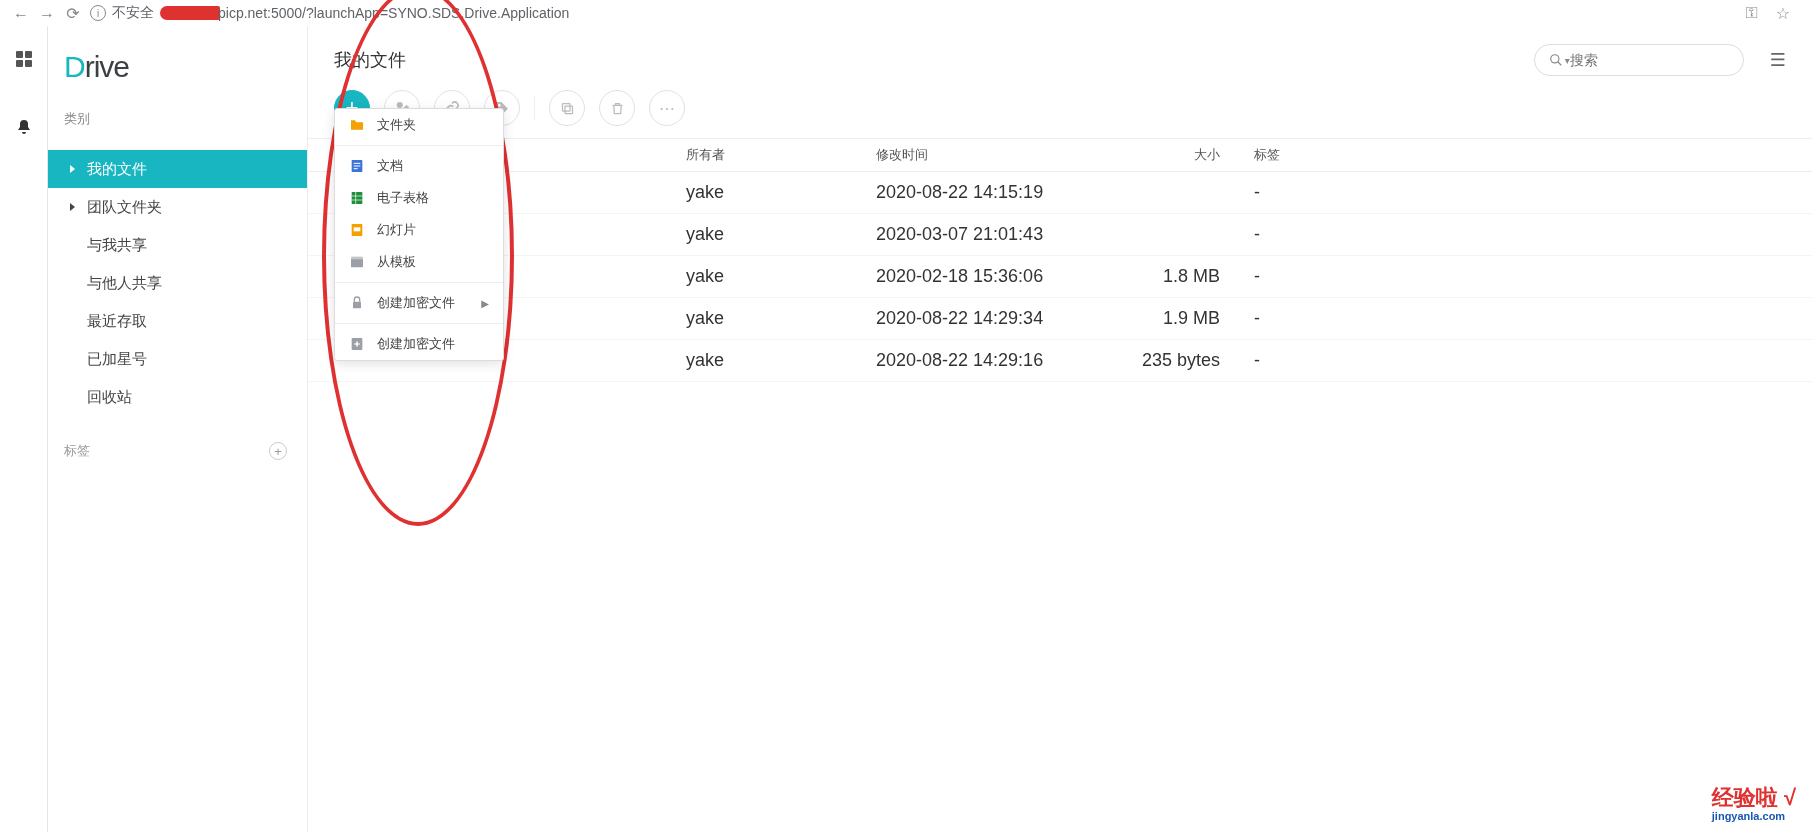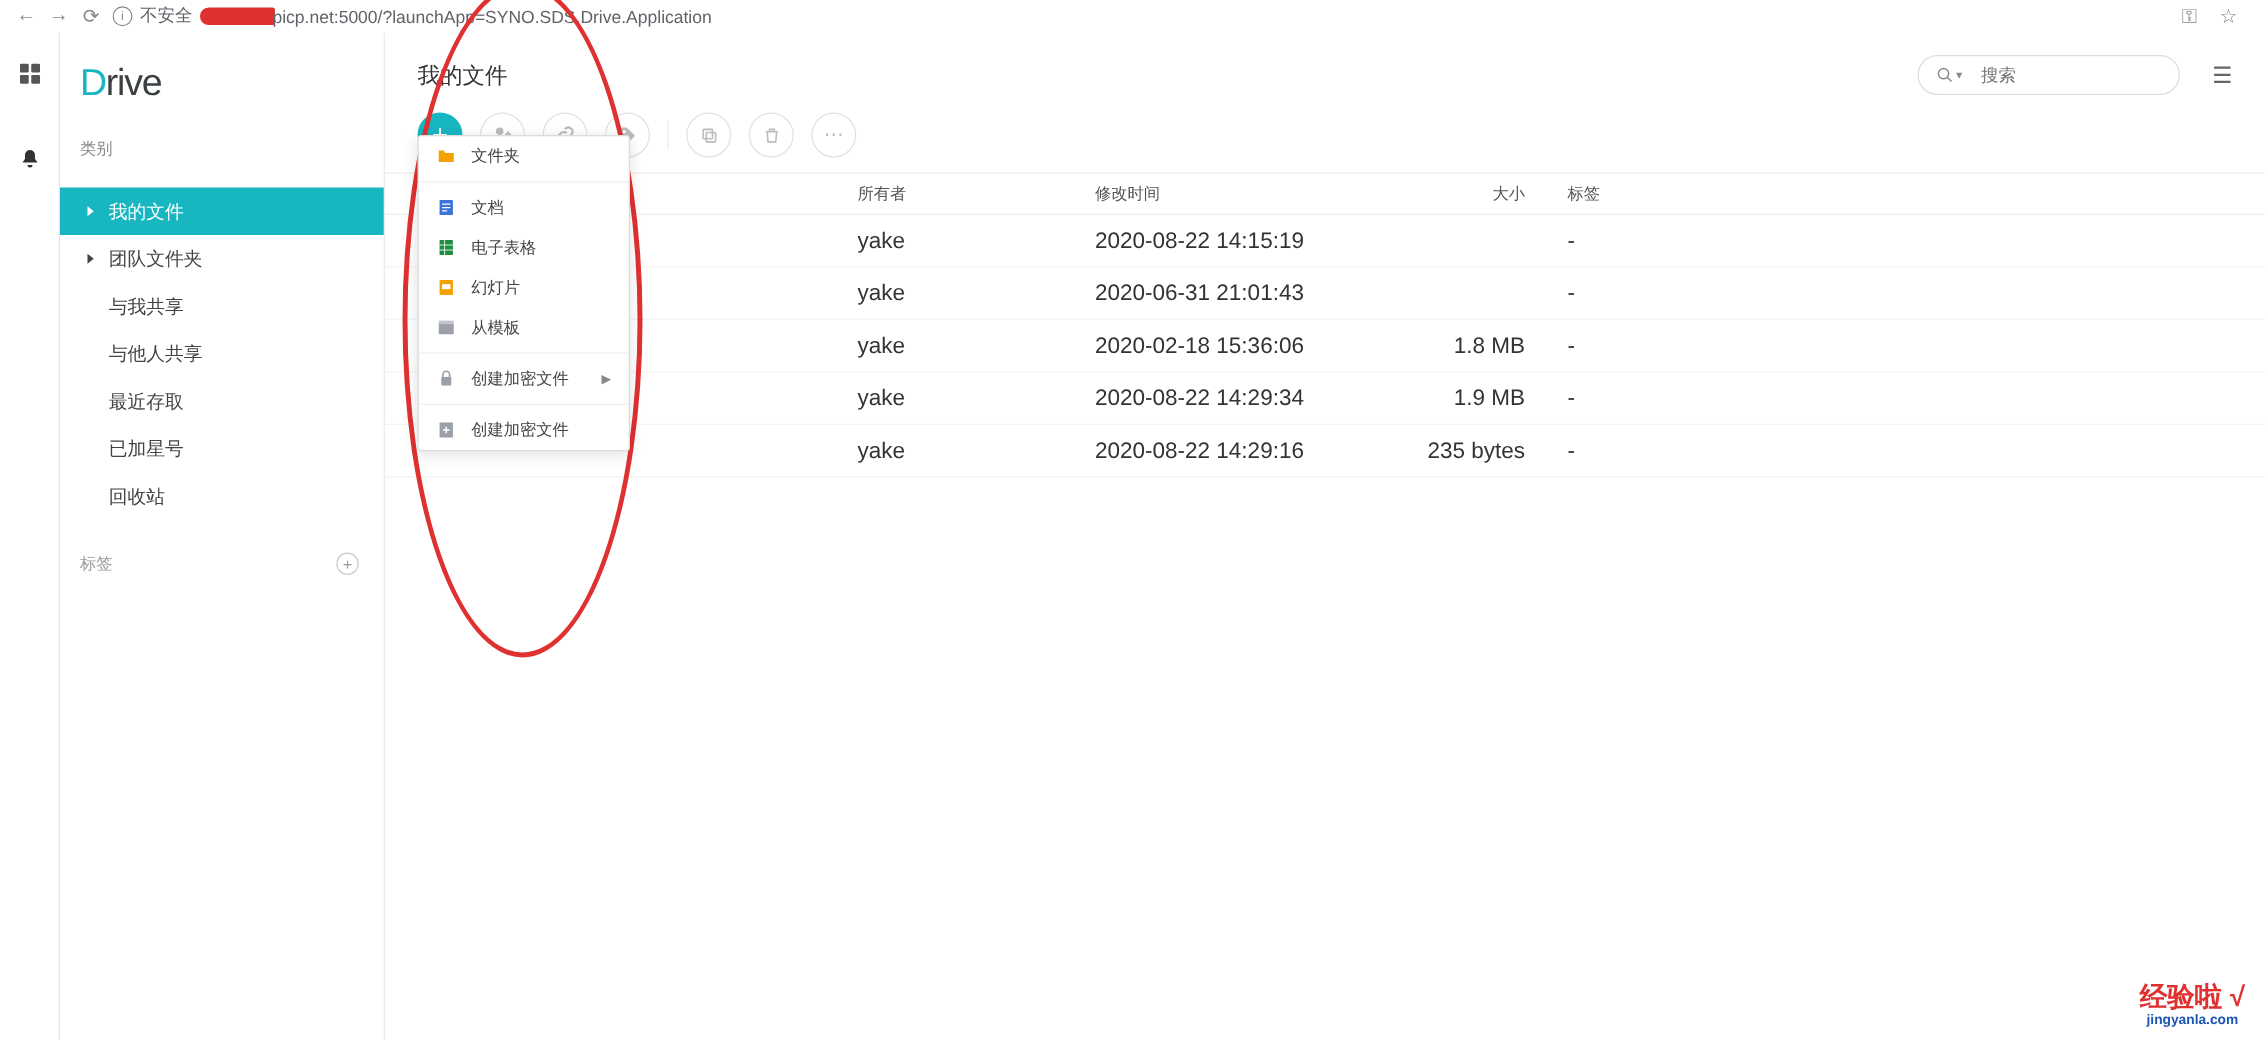--- a/index.html
+++ b/index.html
@@ -23,40 +23,40 @@
 .nav li{height:38px;display:flex;align-items:center;padding-left:22px;font-size:15px;color:#444;cursor:pointer}
 .nav li.active{background:#17b6c1;color:#fff}
 .nav li .tri{display:inline-block;width:0;height:0;border-left:5px solid currentColor;border-top:4px solid transparent;border-bottom:4px solid transparent;margin-right:12px}
 .nav li .noico{width:17px}
 .tag-row{display:flex;align-items:center;justify-content:space-between;padding:26px 20px 0 16px;color:#999;font-size:13px}
 .plus-circ{width:18px;height:18px;border:1px solid #ccc;border-radius:50%;display:flex;align-items:center;justify-content:center;font-size:13px}
 .main{flex:1;position:relative}
 .topbar{display:flex;align-items:center;padding:18px 26px 0 26px}
 .page-title{font-size:18px;color:#333;flex:1}
 .search{display:flex;align-items:center;border:1px solid #ddd;border-radius:16px;height:32px;padding:0 14px;color:#888;width:210px}
-.search input{border:none;outline:none;font-size:14px;margin-left:15px;width:140px;color:#555}
+.search input{border:none;outline:none;font-size:14px;margin-left:0;width:140px;color:#555}
 .ham{margin-left:26px;color:#666;font-size:18px}
 .toolbar{display:flex;align-items:center;gap:14px;padding:14px 0 12px 26px}
 .tb{width:36px;height:36px;border:1px solid #e1e1e1;border-radius:50%;display:flex;align-items:center;justify-content:center;color:#bbb;font-size:16px;cursor:pointer}
 .tb.add{background:#17b6c1;border-color:#17b6c1;color:#fff;font-size:22px;font-weight:300}
 .thead{display:flex;height:34px;align-items:center;border-top:1px solid #eee;border-bottom:1px solid #eee;font-size:13px;color:#555}
 .c-name{flex:0 0 378px;padding-left:28px}
 .c-owner{flex:0 0 190px}
 .c-mod{flex:0 0 184px}
 .c-size{flex:0 0 184px;text-align:right;padding-right:24px}
 .c-tag{flex:1;padding-left:10px}
 .row{display:flex;height:42px;align-items:center;font-size:18px;color:#333;border-bottom:1px solid #f4f4f4}
 .row .c-name{color:#333}
 .menu{position:absolute;top:82px;left:26px;width:170px;background:#fff;border:1px solid #dcdcdc;border-radius:3px;box-shadow:0 3px 12px rgba(0,0,0,0.12);padding:0 0;z-index:50}
 .menu-item{height:32px;display:flex;align-items:center;padding:0 14px;font-size:13px;color:#444;cursor:pointer;gap:12px;white-space:nowrap}
 .menu-sep{height:1px;background:#eee;margin:4px 0}
 .mi-ico{width:16px;height:16px;flex:none;display:flex;align-items:center;justify-content:center;border-radius:2px;font-size:11px;color:#fff}
 .mi-arrow{margin-left:auto;color:#888;font-size:10px}
 .annot{position:absolute;border:4px solid #e03131;border-radius:50%;pointer-events:none;z-index:40}
-.watermark{position:absolute;right:16px;bottom:10px;font-family:"Comic Sans MS",cursive;font-weight:700;text-align:center;line-height:1}
+.watermark{position:absolute;right:16px;bottom:10px;font-family:"Comic Sans MS",cursive;font-weight:700;text-align:left;line-height:1}
 .watermark .l1{color:#e03131;font-size:22px}
 .watermark .l1 .ck{color:#e03131}
 .watermark .l2{color:#1b56b3;font-size:11px;margin-top:2px}
 svg{display:block}
 </style>
 </head>
 <body>
 
 <div class="browser-bar">
   <div class="nav-ico">←</div>
@@ -197,21 +197,21 @@
         <div class="row">
           <div class="c-name"></div>
           <div class="c-owner">yake</div>
           <div class="c-mod">2020-08-22 14:15:19</div>
           <div class="c-size"></div>
           <div class="c-tag">-</div>
         </div>
         <div class="row">
           <div class="c-name"></div>
           <div class="c-owner">yake</div>
-          <div class="c-mod">2020-06-31 21:01:43</div>
+          <div class="c-mod">2020-03-07 21:01:43</div>
           <div class="c-size"></div>
           <div class="c-tag">-</div>
         </div>
         <div class="row">
           <div class="c-name">- 2.18方向一.docx</div>
           <div class="c-owner">yake</div>
           <div class="c-mod">2020-02-18 15:36:06</div>
           <div class="c-size">1.8 MB</div>
           <div class="c-tag">-</div>
         </div>

